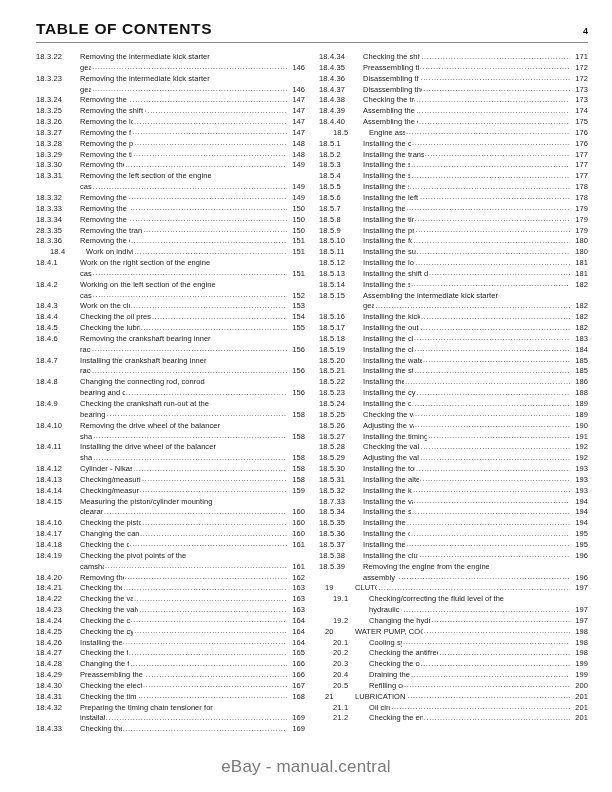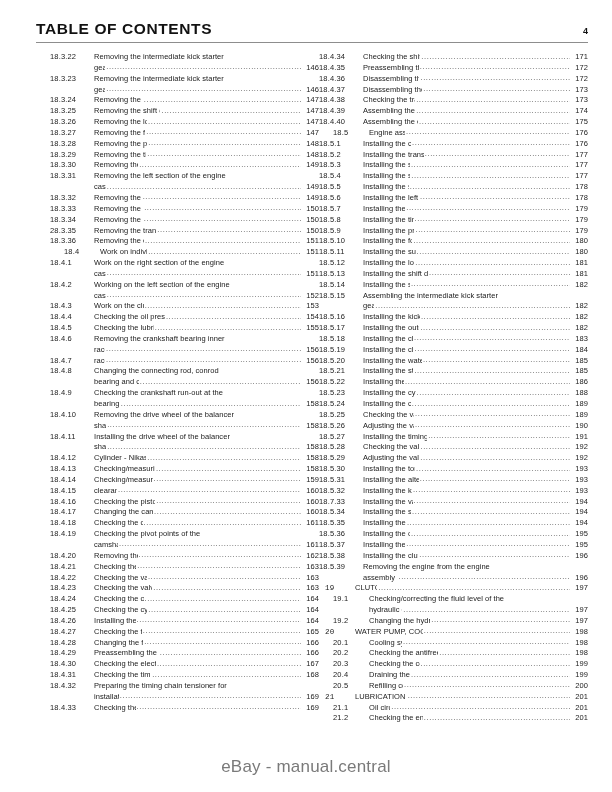--- a/index.html
+++ b/index.html
@@ -52,21 +52,21 @@
     width: 552px;
     height: 1px;
     background: #8d8d8d;
   }
   .columns {
     position: absolute;
     left: 36px;
     top: 52px;
     width: 552px;
     display: flex;
-    justify-content: flex-end;
+    gap: 14px;
   }
   .col {
     width: 269px;
     flex: 0 0 269px;
   }
   .entry {
     display: flex;
     align-items: flex-start;
     font-size: 7.5px;
     line-height: 10.85px;
@@ -74,21 +74,21 @@
     letter-spacing: 0.05px;
   }
   .num {
     flex: 0 0 auto;
     text-align: left;
     white-space: nowrap;
     font-size: 7.5px;
     letter-spacing: 0.15px;
   }
   
-  .lvl1 .num { width: 26px; padding-left: 6px; font-family: Liberation Mono, monospace; }
+  .lvl1 .num { width: 26px; padding-left: 6px; }
   .lvl2 .num { width: 26px; padding-left: 14px; }
   .lvl3 .num { width: 40px; padding-left: 0px; }
 
   .lvl1 .body { margin-left: 4px; }
   .lvl2 .body { margin-left: 10px; }
   .lvl3 .body { margin-left: 4px; }
 
   .body {
     flex: 1 1 auto;
     min-width: 0;
@@ -383,20 +383,23 @@
             <div class="line">
               <span class="label">race</span>
               <span class="leader">..................................................................................................</span>
               <span class="pg">156</span>
             </div>
           </div>
         </div>
         <div class="entry lvl3">
           <div class="num">18.4.7</div>
           <div class="body">
+            <div class="line nopage">
+              <span class="label">Installing the crankshaft bearing inner</span>
+            </div>
             <div class="line">
               <span class="label">race</span>
               <span class="leader">..................................................................................................</span>
               <span class="pg">156</span>
             </div>
           </div>
         </div>
         <div class="entry lvl3">
           <div class="num">18.4.8</div>
           <div class="body">
@@ -475,20 +478,23 @@
             <div class="line">
               <span class="label">Checking/measuring the piston</span>
               <span class="leader">..................................................................................................</span>
               <span class="pg">159</span>
             </div>
           </div>
         </div>
         <div class="entry lvl3">
           <div class="num">18.4.15</div>
           <div class="body">
+            <div class="line nopage">
+              <span class="label">Measuring the piston/cylinder mounting</span>
+            </div>
             <div class="line">
               <span class="label">clearance</span>
               <span class="leader">..................................................................................................</span>
               <span class="pg">160</span>
             </div>
           </div>
         </div>
         <div class="entry lvl3">
           <div class="num">18.4.16</div>
           <div class="body">

